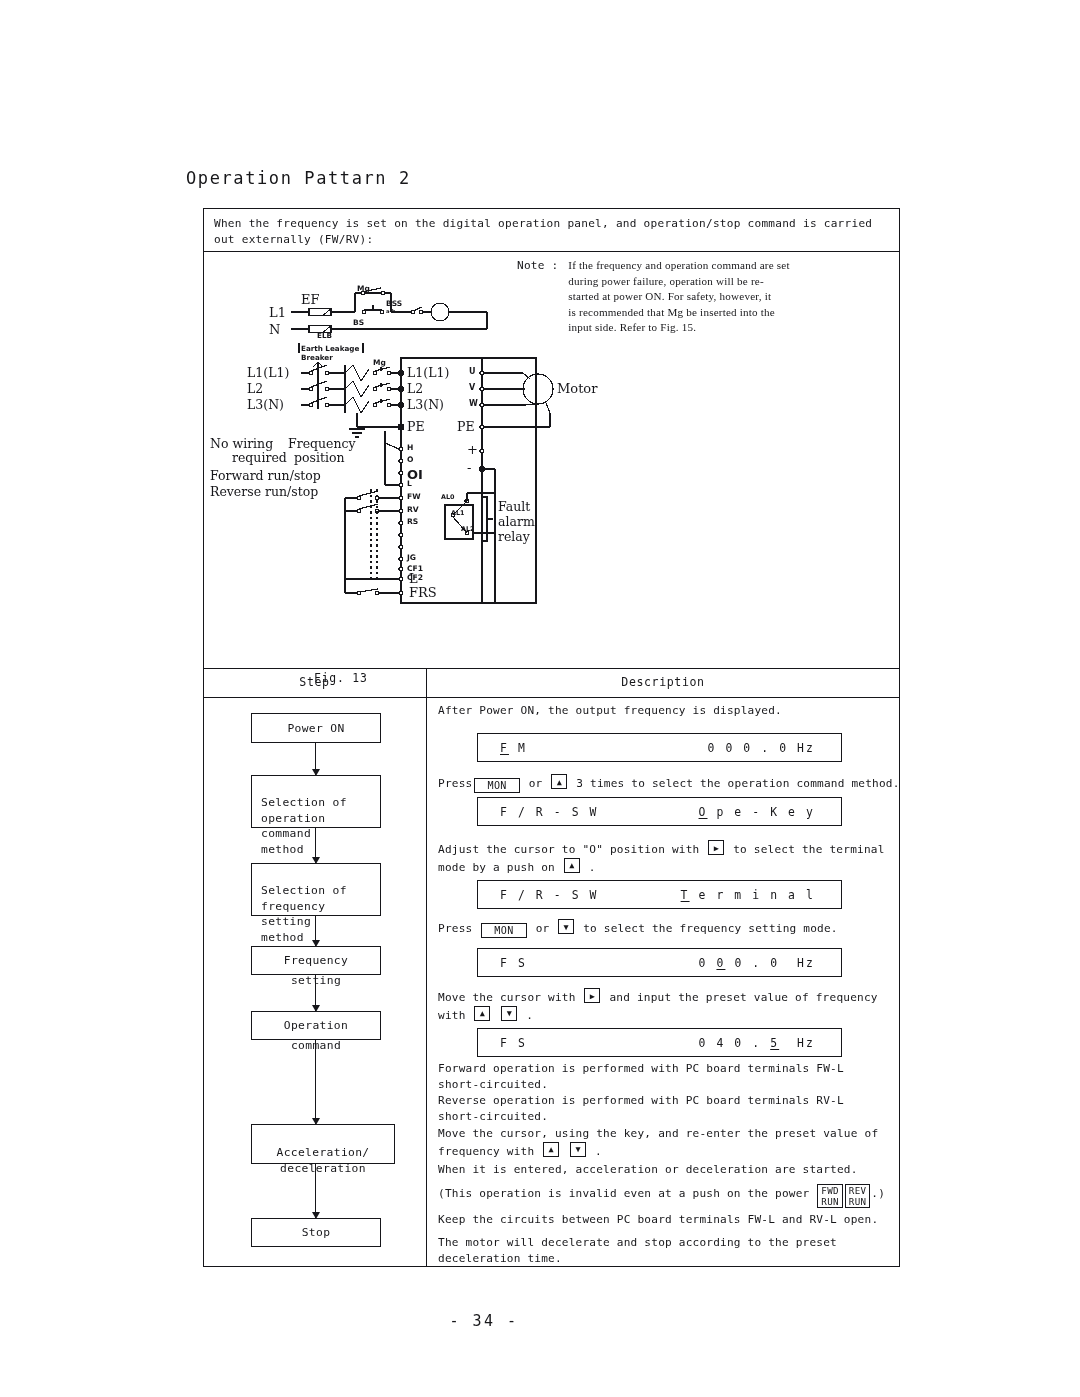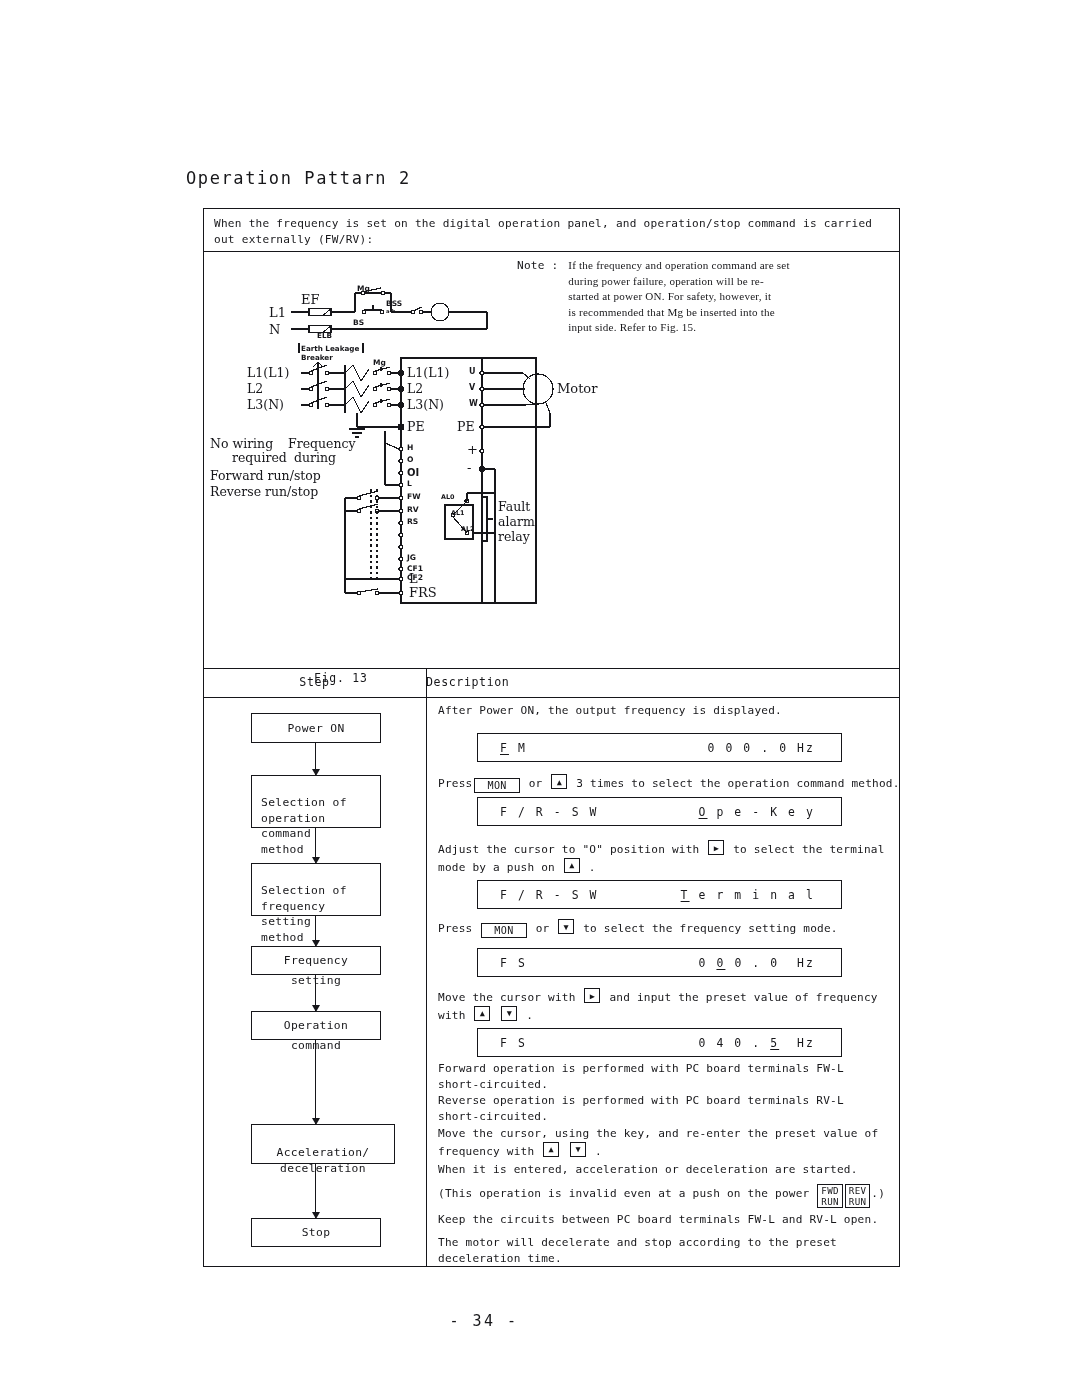--- a/index.html
+++ b/index.html
@@ -36,21 +36,21 @@
   
   #fig-region{left:205px;top:253px;width:693px;height:408px;}
 
   
   #tbl-head{
     left:203px;top:668px;width:697px;height:30px;
     box-sizing:border-box;border-top:1.4px solid #16161a;border-bottom:1.4px solid #16161a;
   }
   #col-div{left:426px;top:668px;width:0;height:599px;border-left:1.4px solid #16161a;}
   #tbl-head-step{left:203px;top:675px;width:223px;text-align:center;font-size:11.6px;letter-spacing:.6px;}
-  #tbl-head-desc{left:426px;top:675px;width:474px;font-size:11.6px;letter-spacing:.6px;}
+  #tbl-head-desc{left:426px;top:675px;width:474px;text-align:center;font-size:11.6px;letter-spacing:.6px;}
 
   
   .flow-box{
     position:absolute;border:1.3px solid #16161a;background:#fff;box-sizing:border-box;
     font-size:11.3px;line-height:15.4px;letter-spacing:.35px;padding:4px 9px;
   }
   .flow-box.ctr{text-align:center;}
   .flow-arrow{
     position:absolute;width:0;border-left:1.2px solid #16161a;
   }
@@ -317,21 +317,21 @@
   <div class="dg" style="left:202px;top:166px;font-size:12.5px;">PE</div>
 
   <div class="dg" style="left:42px;top:112px;font-size:12.5px;">L1(L1)</div>
   <div class="dg" style="left:42px;top:128px;font-size:12.5px;">L2</div>
   <div class="dg" style="left:42px;top:144px;font-size:12.5px;">L3(N)</div>
 
   <div class="dgm" style="left:168px;top:105px;font-size:7.5px;">Mg</div>
 
   <div class="dgm" style="left:202px;top:190px;font-size:7.6px;">H</div>
   <div class="dgm" style="left:202px;top:202px;font-size:7.6px;">O</div>
-  <div class="dgm" style="left:202px;top:214px;font-size:10px;">OI</div>
+  <div class="dgm" style="left:202px;top:214px;font-size:13px;">OI</div>
   <div class="dgm" style="left:202px;top:226px;font-size:7.6px;">L</div>
   <div class="dgm" style="left:202px;top:239px;font-size:7.6px;">FW</div>
   <div class="dgm" style="left:202px;top:252px;font-size:7.6px;">RV</div>
   <div class="dgm" style="left:202px;top:264px;font-size:7.6px;">RS</div>
   <div class="dgm" style="left:202px;top:300px;font-size:7.6px;">JG</div>
   <div class="dgm" style="left:202px;top:311px;font-size:7.6px;">CF1</div>
   <div class="dgm" style="left:202px;top:320px;font-size:7.6px;">CF2</div>
   <div class="dg" style="left:204px;top:318px;font-size:13px;">L</div>
   <div class="dg" style="left:204px;top:332px;font-size:13px;">FRS</div>
 
@@ -347,21 +347,21 @@
   <div class="dgm" style="left:236px;top:240px;font-size:6.4px;">AL0</div>
   <div class="dgm" style="left:246px;top:256px;font-size:6.4px;">AL1</div>
   <div class="dgm" style="left:256px;top:272px;font-size:6.4px;">AL2</div>
   <div class="dg" style="left:293px;top:246px;font-size:12.5px;">Fault</div>
   <div class="dg" style="left:293px;top:261px;font-size:12.5px;">alarm</div>
   <div class="dg" style="left:293px;top:276px;font-size:12.5px;">relay</div>
 
   <div class="dg" style="left:5px;top:183px;font-size:12.5px;">No wiring</div>
   <div class="dg" style="left:27px;top:197px;font-size:12.5px;">required</div>
   <div class="dg" style="left:83px;top:183px;font-size:12.5px;">Frequency</div>
-  <div class="dg" style="left:89px;top:197px;font-size:12.5px;">during</div>
+  <div class="dg" style="left:89px;top:197px;font-size:12.5px;">position</div>
   <div class="dg" style="left:5px;top:215px;font-size:12.5px;">Forward run/stop</div>
   <div class="dg" style="left:5px;top:231px;font-size:12.5px;">Reverse run/stop</div>
 </div>
 
 <div class="abs" id="fig-caption">Fig. 13</div>
 
 <div class="abs" id="tbl-head"></div>
 <div class="abs" id="col-div"></div>
 <div class="abs" id="tbl-head-step">Step</div>
 <div class="abs" id="tbl-head-desc">Description</div>

